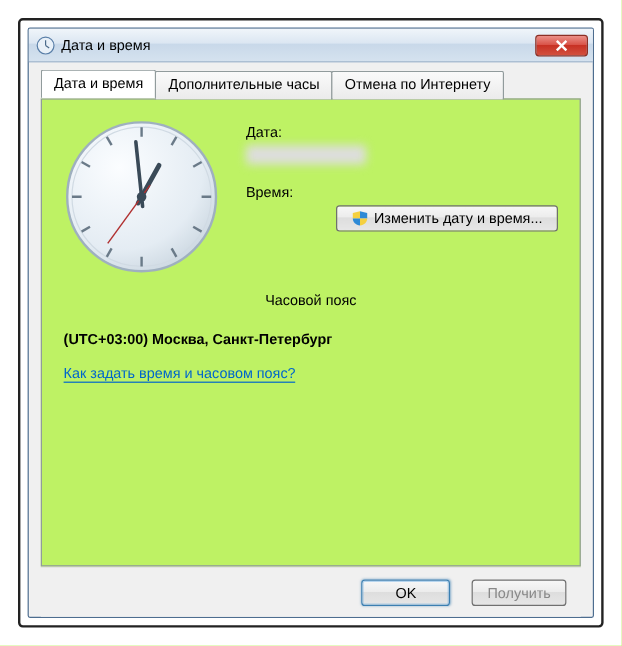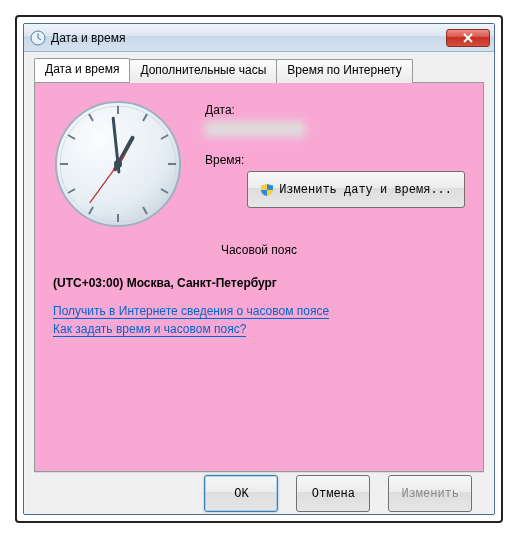--- a/index.html
+++ b/index.html
@@ -97,21 +97,21 @@
 .tab.active {
   background: #fff;
   border-bottom: 1px solid #fff;
   top: 0;
   padding-bottom: 5px;
   z-index: 3;
 }
 .tab-panel {
   flex: 1;
   border: 1px solid #919b9c;
-  background: #f9a8d4;
+  background: #bef264;
   padding: 16px 18px 24px 18px;
   position: relative;
   z-index: 1;
 }
 .top-row {
   display: flex;
   gap: 22px;
 }
 .clock-wrap {
   width: 130px;
@@ -134,24 +134,24 @@
   margin-bottom: 16px;
   border-radius: 2px;
 }
 .time-val {
   margin-bottom: 22px;
 }
 .win-btn {
   display: inline-flex;
   align-items: center;
   gap: 5px;
-  height: 37px;
+  height: 22px;
   padding: 0 12px;
   font-size: 12px;
-  font-family: Liberation Mono, monospace;
+  font-family: Liberation Sans, sans-serif;
   border: 1px solid #707070;
   border-radius: 3px;
   background: linear-gradient(to bottom, #f7f7f7 0%, #ececec 45%, #dddddd 46%, #e6e6e6 100%);
   cursor: pointer;
   white-space: nowrap;
 }
 .win-btn:disabled {
   color: #888;
   cursor: default;
 }
@@ -236,21 +236,21 @@
           <line x1="1" y1="1" x2="9" y2="9"></line>
           <line x1="9" y1="1" x2="1" y2="9"></line>
         </svg>
       </div>
     </div>
 
     <div class="content-area">
       <div class="tab-row">
         <div class="tab active">Дата и время</div>
         <div class="tab">Дополнительные часы</div>
-        <div class="tab">Время по Интернету</div>
+        <div class="tab">Отмена по Интернету</div>
       </div>
 
       <div class="tab-panel">
 
         <div class="top-row">
           <div class="clock-wrap">
             <svg viewBox="0 0 130 130" width="130" height="130">
               <defs>
                 <radialGradient id="cg" cx="0.35" cy="0.3" r="0.8">
                   <stop offset="0%" stop-color="#fbfdff"></stop>
@@ -310,36 +310,30 @@
           <span>Часовой пояс</span>
           <span class="line"></span>
         </div>
 
         <div class="tz-text">(UTC+03:00) Москва, Санкт-Петербург</div>
 
 
 
         <div class="links">
           <div class="link-row">
-            <span class="link">Получить в Интернете сведения о часовом поясе</span>
-          </div>
-          <div class="link-row">
             <span class="link">Как задать время и часовом пояс?</span>
           </div>
         </div>
 
       </div>
 
       <div class="button-bar">
         <button class="win-btn highlighted">
           <span>OK</span>
         </button>
-        <button class="win-btn">
-          <span>Отмена</span>
-        </button>
         <button class="win-btn" disabled="">
-          <span>Изменить</span>
+          <span>Получить</span>
         </button>
       </div>
 
     </div>
   </div>
 </div>
 
 </body></html>

